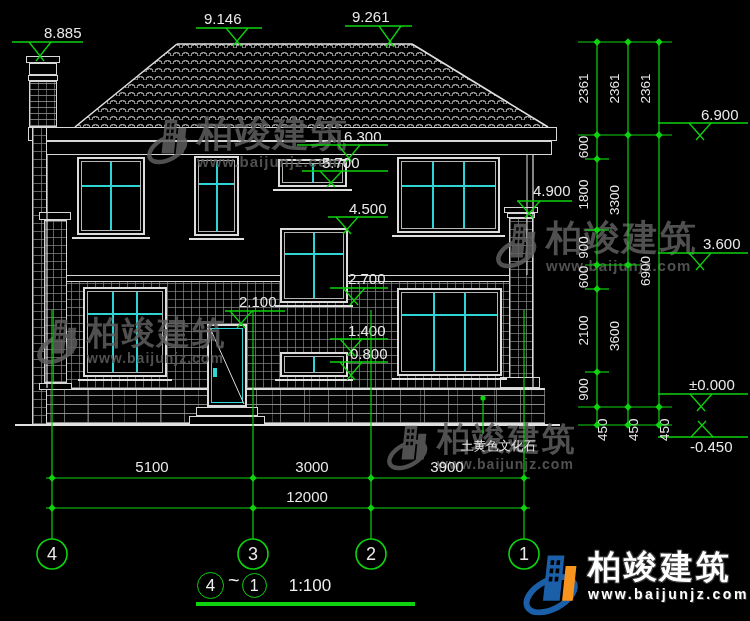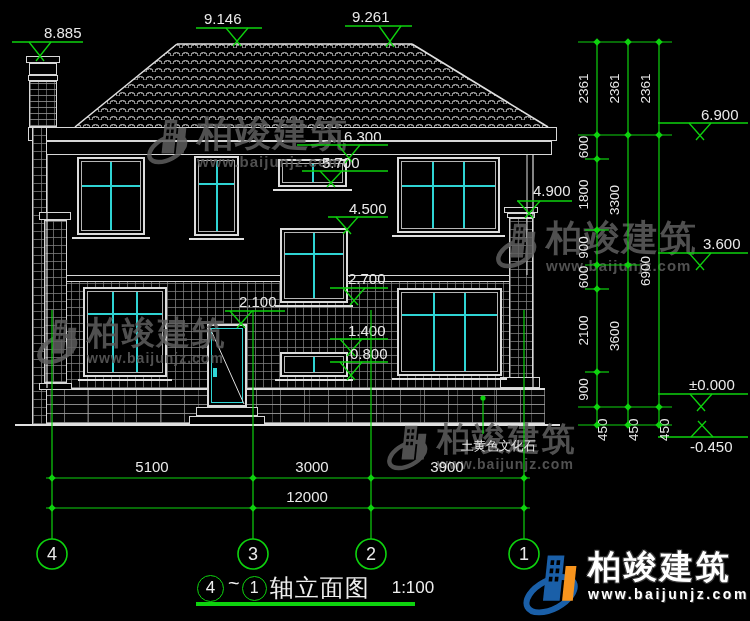--- a/index.html
+++ b/index.html
@@ -385,17 +385,16 @@
       <span class="logo-texts">
         <div class="logo-brand">柏竣建筑</div>
         <div class="logo-url">www.baijunjz.com</div>
       </span>
     </div>
   </div>
   <div id="title-bar" style="left:197px;top:572px;">
     <span class="ax-circ" style="width:27px;height:27px;font-size:17px;">4</span>
     <span style="font-size:20px;margin:-10px 2px 0 4px;">~</span>
     <span class="ax-circ" style="width:25px;height:25px;font-size:16px;">1</span>
-    <span style="font-size:24px;letter-spacing:1px;margin-left:3px;">轴立面图</span>
     <span style="font-size:17px;margin-left:22px;">1:100</span>
   </div>
   <div id="title-underline" style="left:196px;top:602px;width:219px;height:4px;"></div>
 </div>
 
 </body></html>

